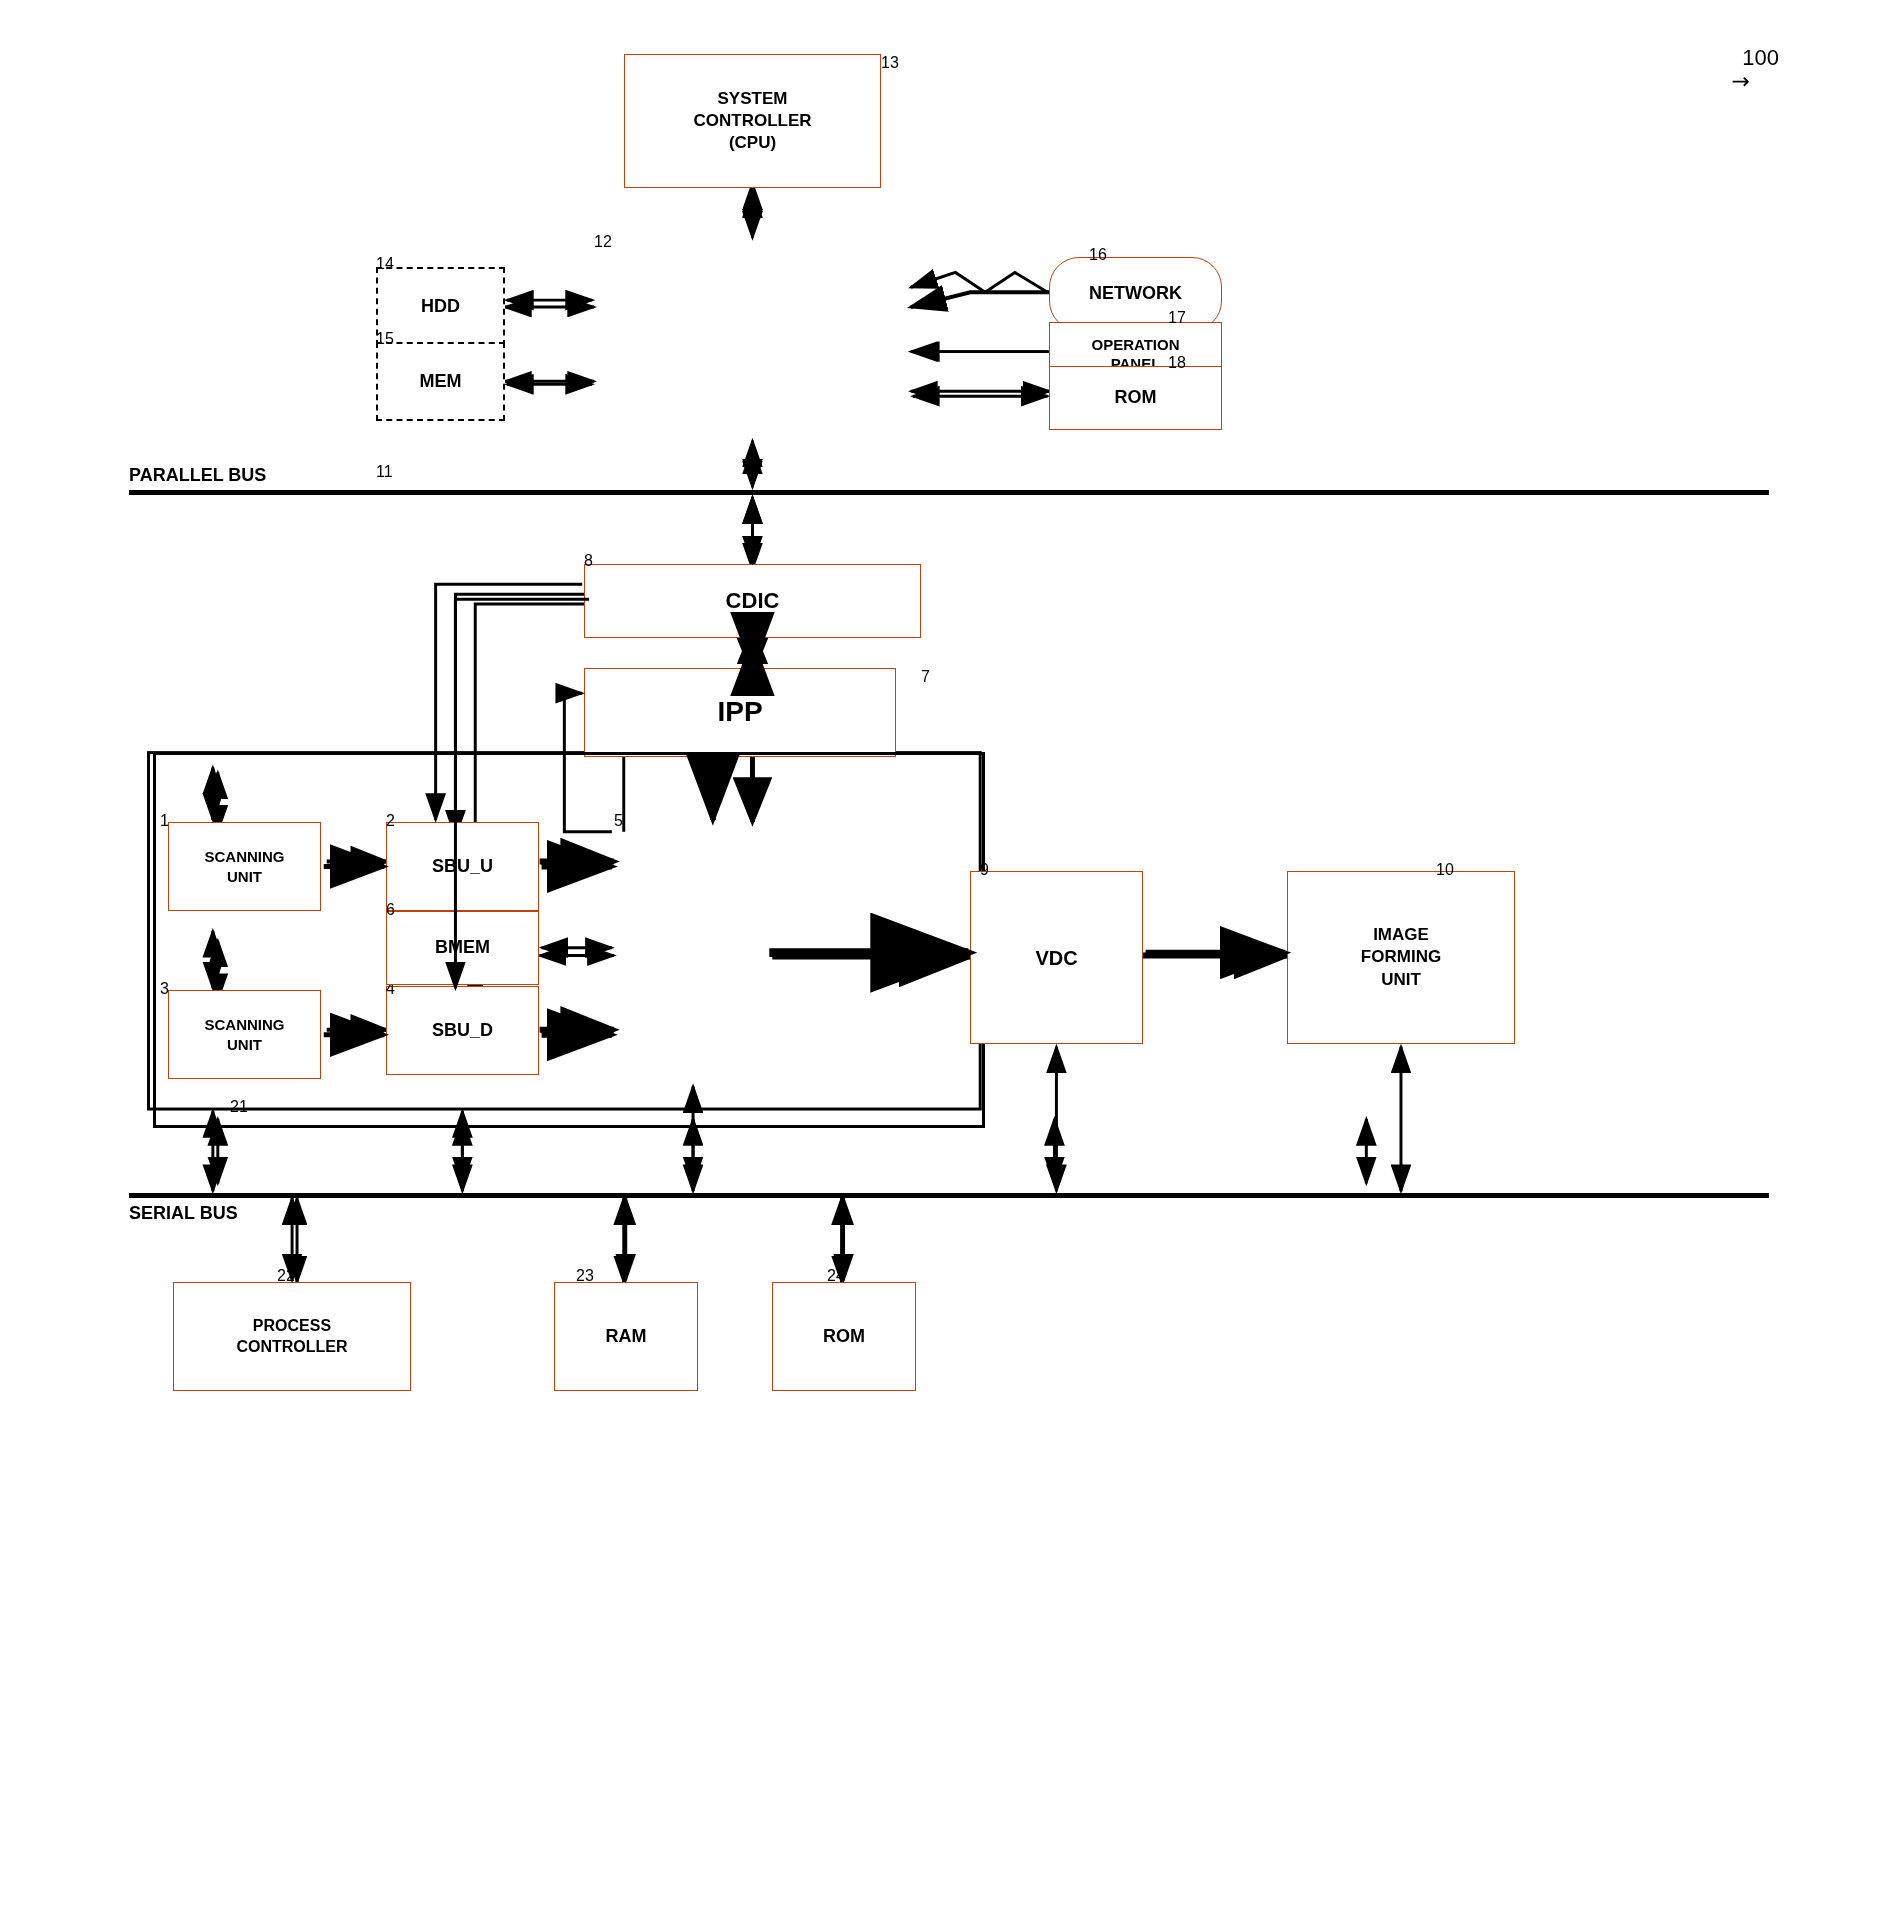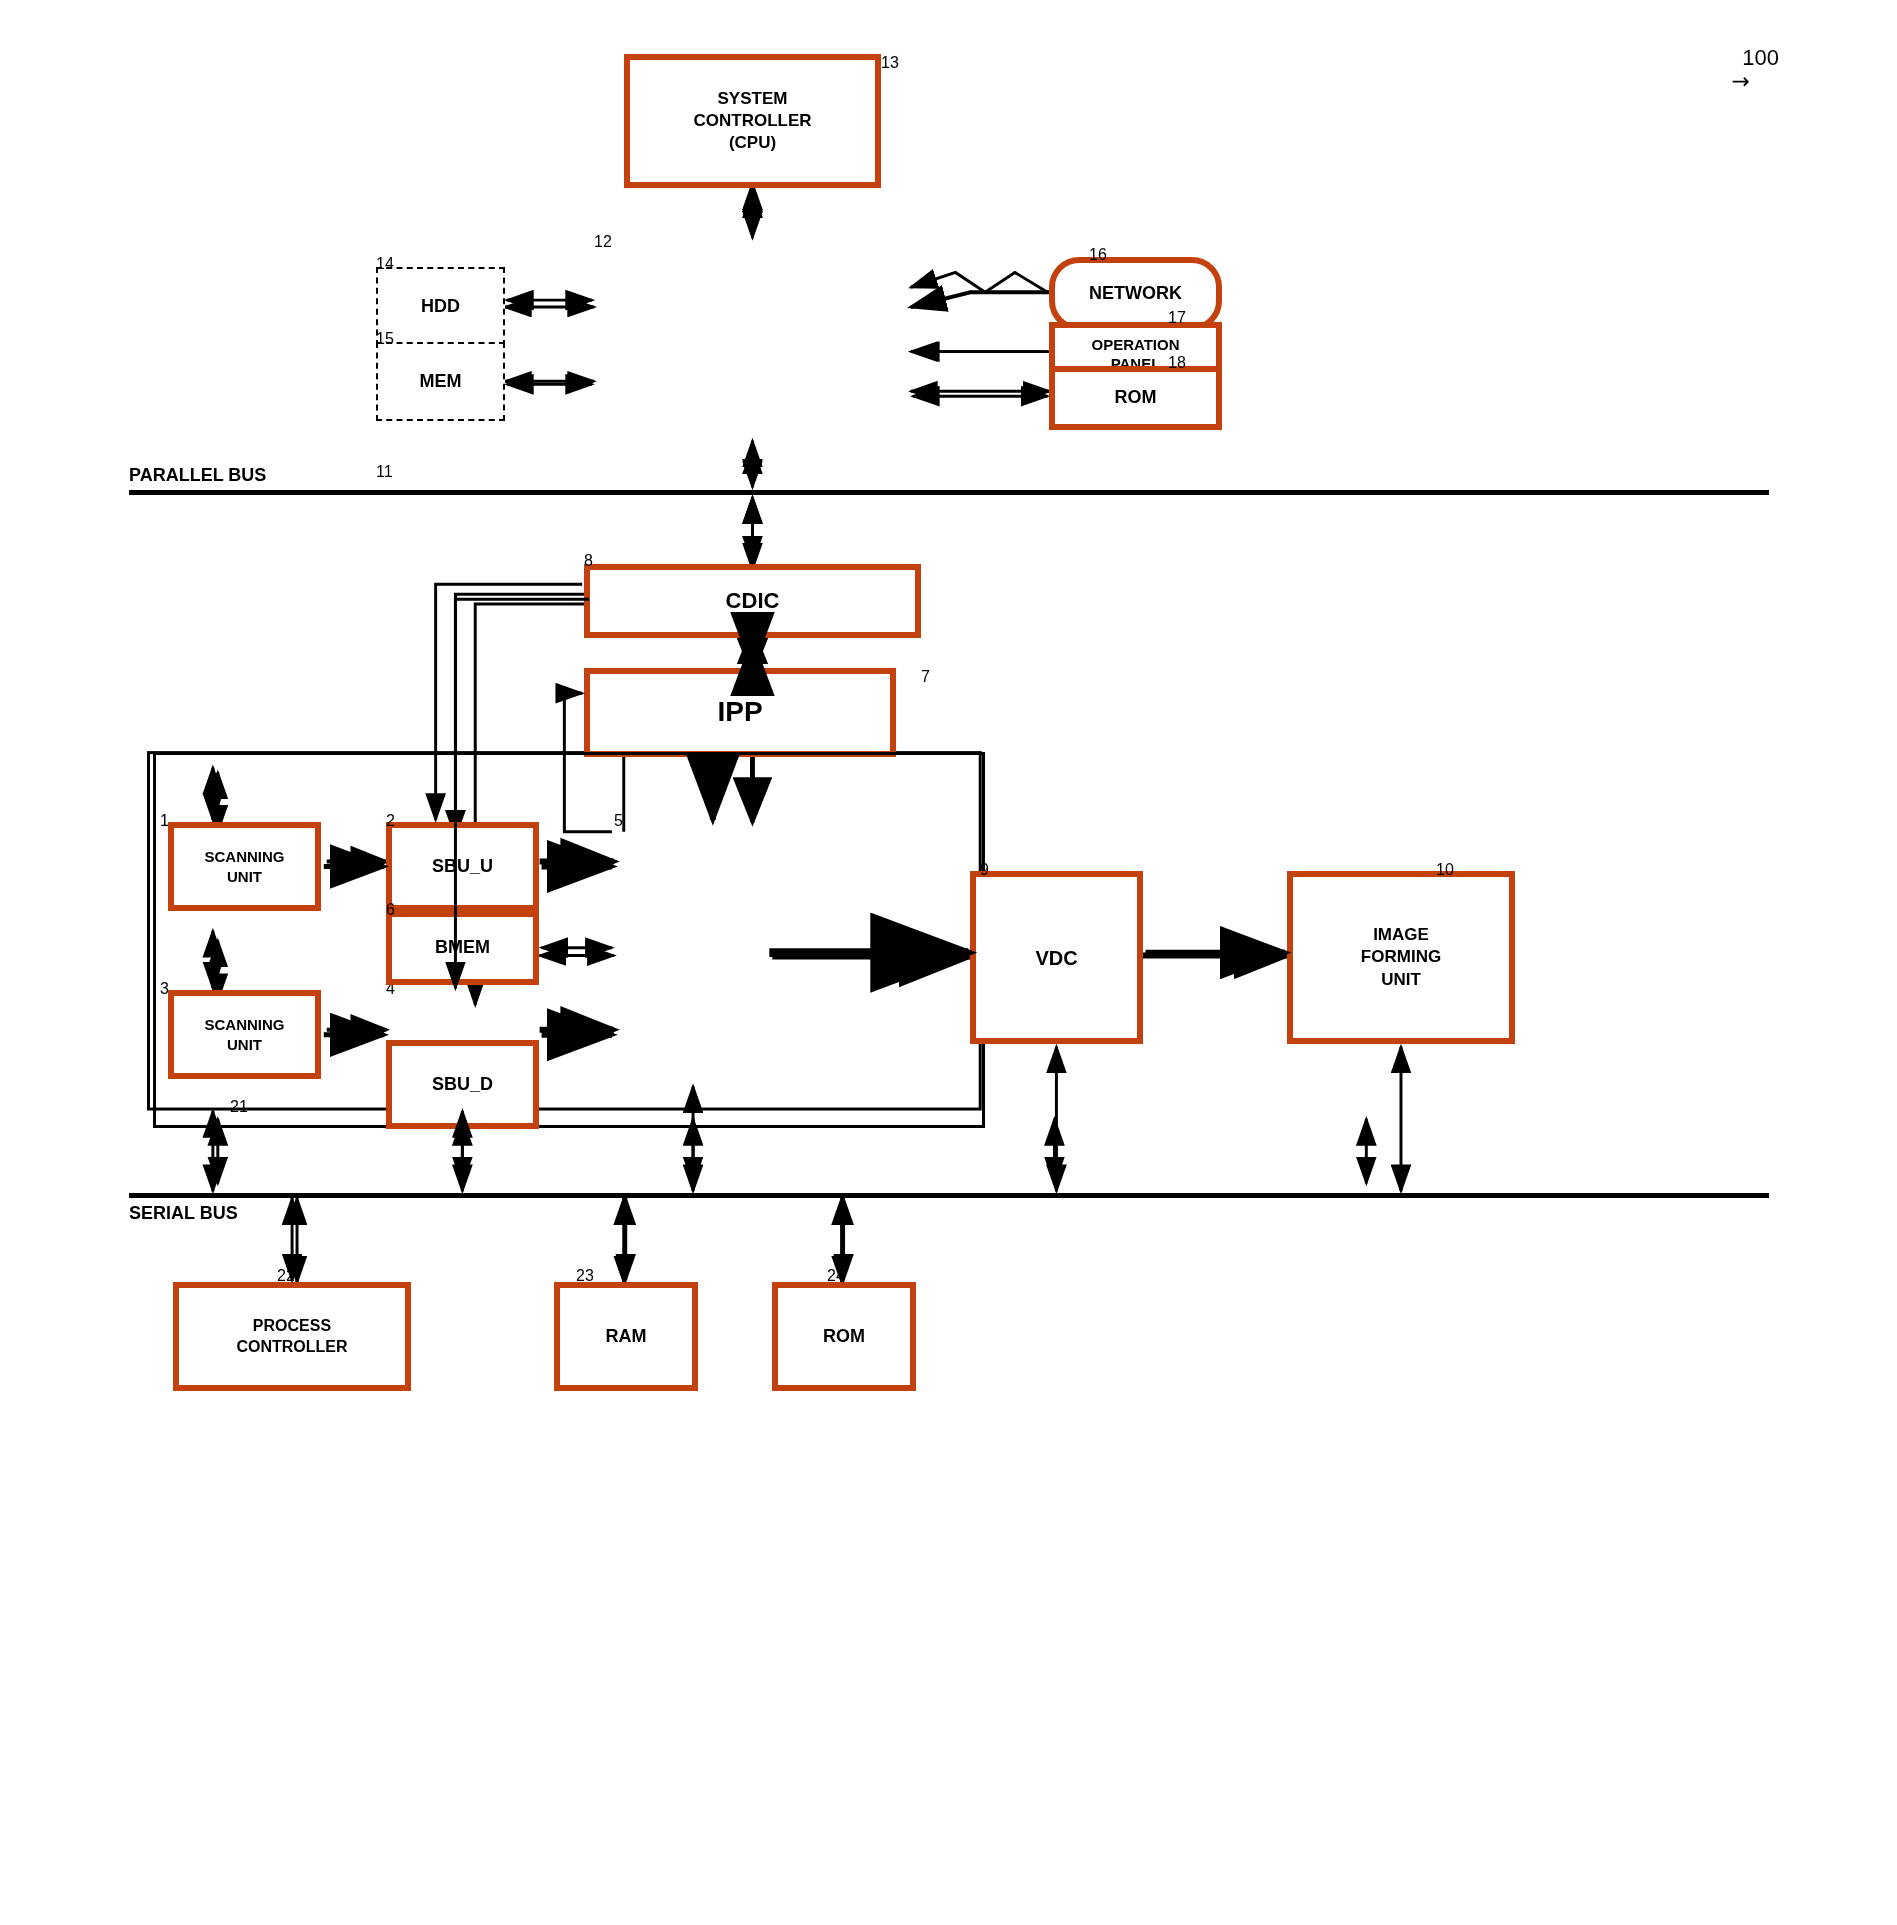--- a/index.html
+++ b/index.html
@@ -12,21 +12,21 @@
       overflow: hidden;
     }
     .diagram {
       position: relative;
       width: 1898px;
       height: 1926px;
       background: #fff;
     }
     .box {
       position: absolute;
-      border: 6px solid #c2410c;
+      border: 1px solid #c2410c;
       display: flex;
       align-items: center;
       justify-content: center;
       text-align: center;
       background: #fff;
       font-size: 18px;
       font-weight: bold;
       line-height: 1.3;
     }
     .box.rounded {
@@ -204,21 +204,21 @@
   <div class="box" style="left:386px; top:822px; width:153px; height:89px; font-size:18px;">
     <span>SBU_U</span>
   </div>
   <div class="ref-num" style="left:386px; top:812px;">2</div>
 
   <div class="box" style="left:168px; top:990px; width:153px; height:89px; font-size:15px;">
     <span>SCANNING<br>UNIT</span>
   </div>
   <div class="ref-num" style="left:160px; top:980px;">3</div>
 
-  <div class="box" style="left:386px; top:1040px; width:153px; height:89px; font-size:18px;">
+  <div class="box" style="left:386px; top:986px; width:153px; height:89px; font-size:18px;">
     <span>SBU_D</span>
   </div>
   <div class="ref-num" style="left:386px; top:980px;">4</div>
 
   <div class="box" style="left:386px; top:911px; width:153px; height:74px; font-size:18px;">
     <span>BMEM</span>
   </div>
   <div class="ref-num" style="left:386px; top:901px;">6</div>
 
   <div class="ref-num" style="left:614px; top:812px;">5</div>

